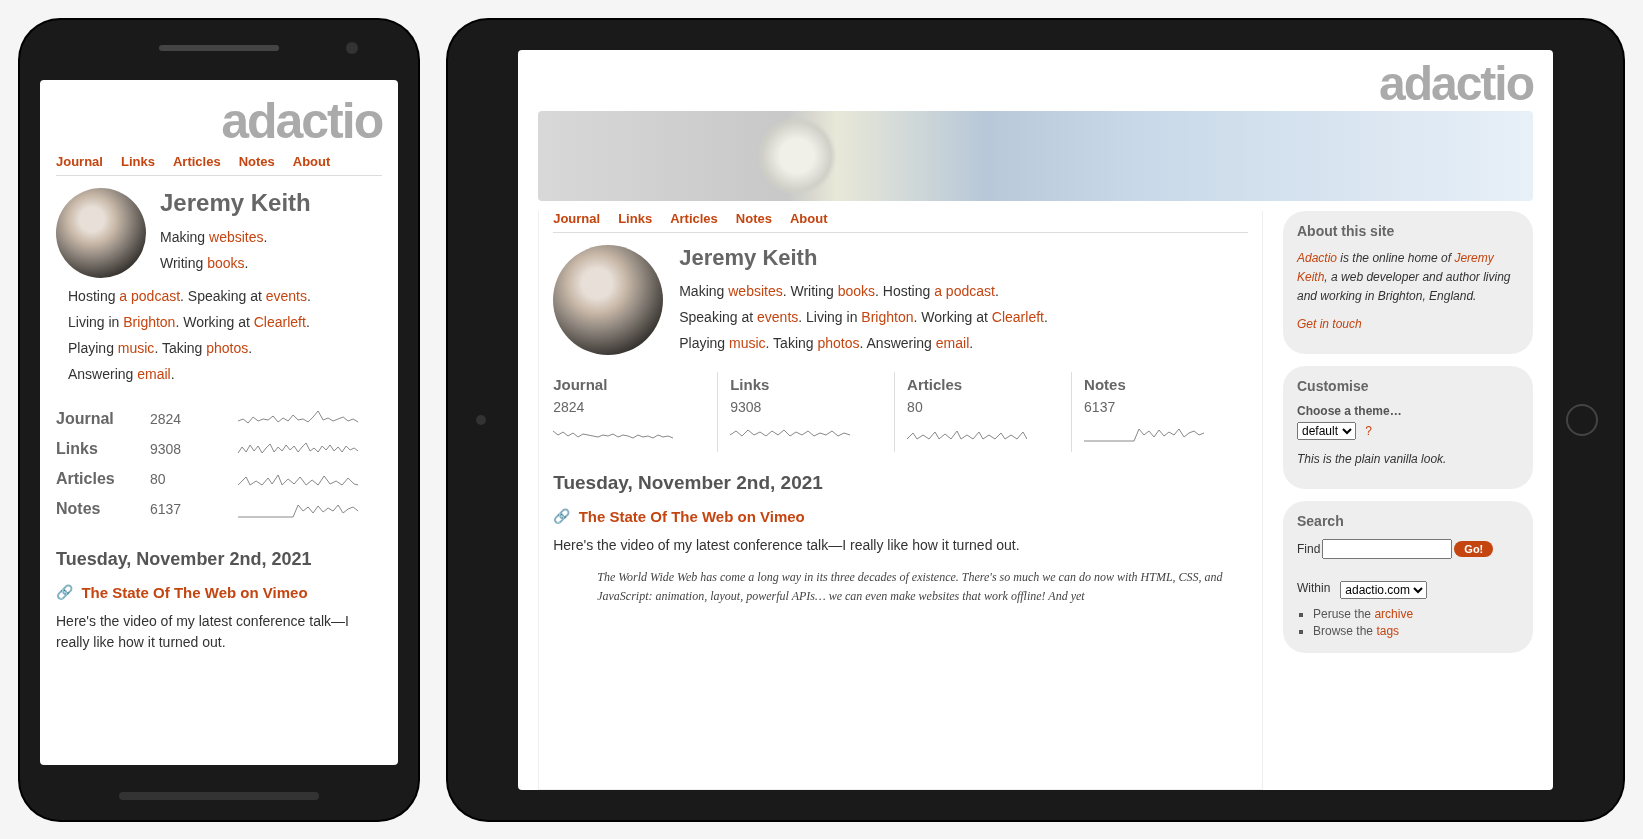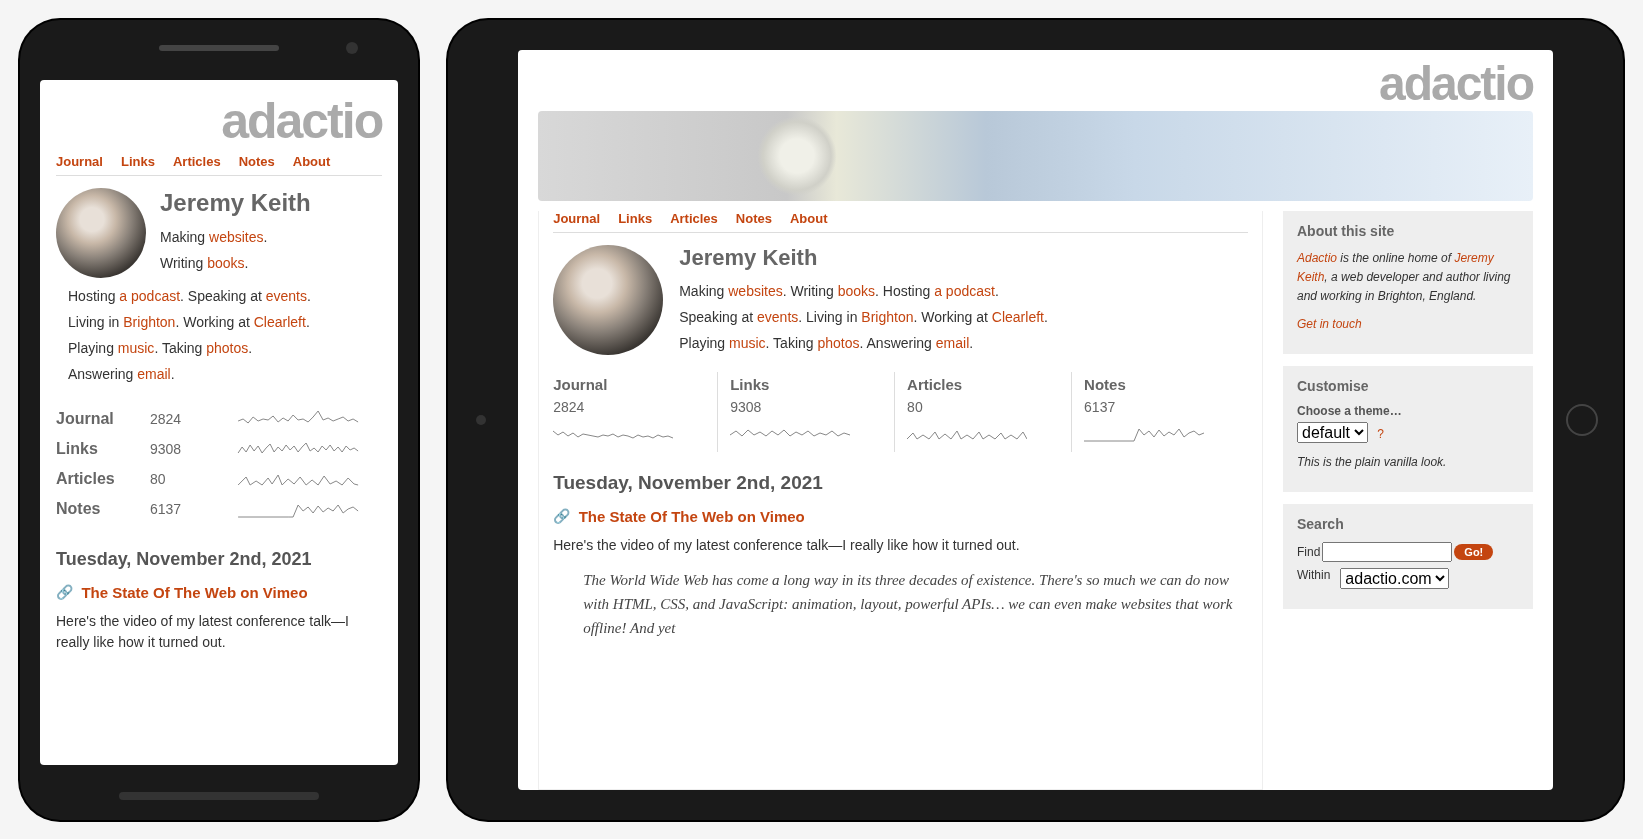--- a/index.html
+++ b/index.html
@@ -213,53 +213,54 @@
 }
 .phone .date-heading { font-size: 18px; }
 
 .post-title-row { display: flex; align-items: center; gap: 8px; margin-bottom: 10px;}
 .link-icon { color: #aaa; font-size: 14px;}
 .post-title { color: #c44510; font-weight: bold; font-size: 15px;}
 .post-excerpt { font-size: 14px; line-height: 1.5; margin-bottom: 12px;}
 .post-quote {
   font-family: Georgia, serif;
   font-style: italic;
-  font-size: 15px;
+  font-size: 12px;
   line-height: 1.6;
-  margin-left: 30px;
+  margin-left: 44px;
   color: #444;
 }
 
 
 .box {
   background: #eee;
   padding: 12px 14px;
   font-size: 12px;
+  border-radius: 22px;
 }
 .box h3 {
   font-size: 14px;
   color: #666;
   font-weight: bold;
   margin-bottom: 10px;
 }
 .box a { color: #c44510; }
 .box p { line-height: 1.6; margin-bottom: 8px; font-style: italic; }
 .box label { display: block; margin-bottom: 4px; color: #555; font-weight: bold;}
-.box select { font-size: 16px; }
+.box select { font-size: 12px; }
 .box input[type=text] { width: 130px; font-size: 12px; padding: 1px 3px;}
 .go-btn {
   background: #c44510;
   color: #fff;
   border: none;
   border-radius: 10px;
   padding: 2px 10px;
   font-size: 11px;
   font-weight: bold;
 }
-.find-row { display: flex; align-items: center; gap: 2px; margin-bottom:6px;}
+.find-row { display: flex; align-items: center; gap: 2px; margin-bottom:22px;}
 .within-row { display: flex; align-items: flex-start; gap: 10px; margin-bottom:8px;}
 .box ul { list-style: square; margin-left: 16px; color:#555;}
 .box ul li { margin-bottom: 3px;}
 </style>
 </head>
 <body>
 
 <div class="phone">
   <div class="camera"></div>
   <div class="phone-screen">
@@ -420,18 +421,22 @@
           <h3>Search</h3>
           <div class="find-row">
             <span>Find</span>
             <input type="text" style="">
             <button class="go-btn">Go!</button>
           </div>
           <div class="within-row">
             <span>Within</span>
             <select><option>adactio.com</option></select>
           </div>
+          <ul>
+            <li><span>Peruse the </span><a>archive</a></li>
+            <li><span>Browse the </span><a>tags</a></li>
+          </ul>
         </div>
 
       </aside>
     </div>
   </div>
 </div>
 
 </body></html>

